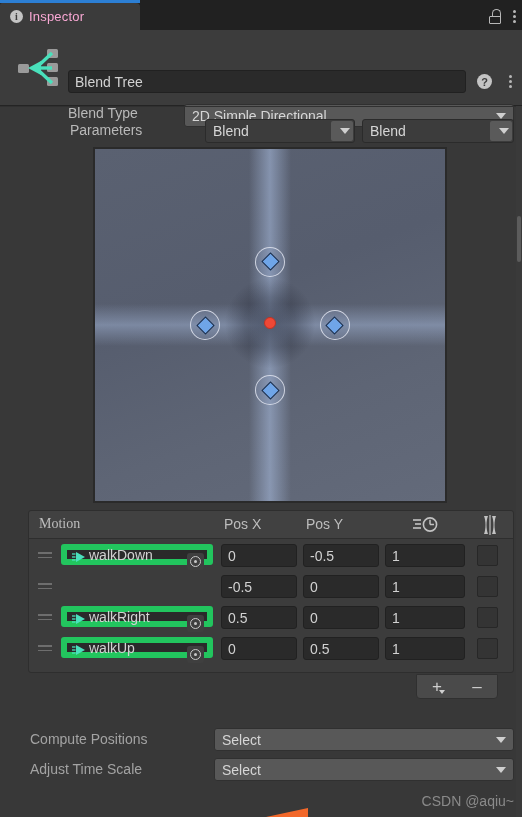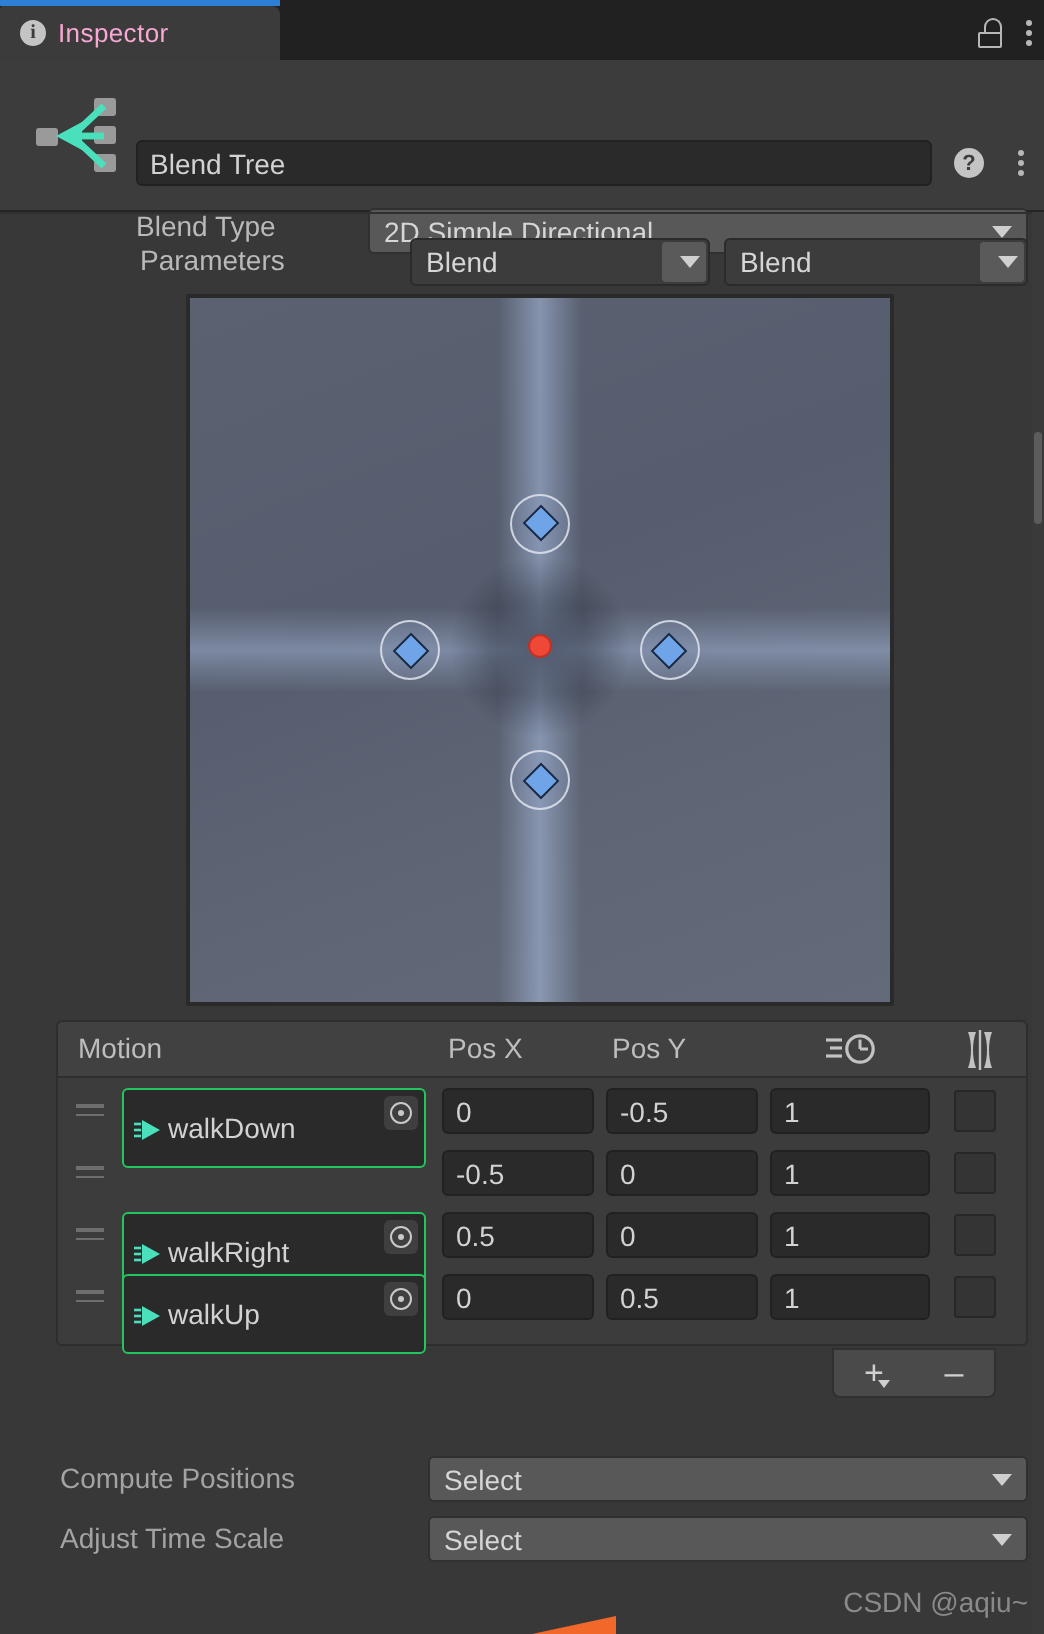--- a/index.html
+++ b/index.html
@@ -151,36 +151,36 @@
   .table-box {
     position: absolute; left: 28px; top: 510px; width: 486px; height: 163px;
     background: #3c3c3c; border: 1px solid #2e2e2e; border-radius: 3px;
   }
   .thead {
     position: absolute; left: 0; top: 0; width: 484px; height: 28px;
     background: #414141; border-bottom: 1px solid #2e2e2e;
     border-top-left-radius: 3px; border-top-right-radius: 3px;
   }
   .th { position: absolute; color: #bdbdbd; font-size: 14px; top: 5px; }
-  .th-motion { left: 10px; }
+  .th-motion { left: 10px; font-family: Liberation Serif, serif; }
   .th-posx { left: 195px; }
   .th-posy { left: 277px; }
   .speed-icon { position: absolute; left: 383px; top: 5px; width: 28px; height: 17px; }
   .mirror-icon { position: absolute; left: 452px; top: 4px; width: 18px; height: 20px; }
 
   .trow { position: absolute; left: 0; width: 484px; height: 31px; }
   .handle {
     position: absolute; left: 9px; top: 12px; width: 14px; height: 7px;
   }
   .handle i {
     display: block; height: 1.5px; background: #6e6e6e; margin-bottom: 3px;
   }
   .motion-field {
-    position: absolute; left: 32px; top: 4px; width: 152px; height: 40px;
-    background: #2a2a2a; border: 1px solid #22c55e; border-radius: 3px;
+    position: absolute; left: 32px; top: 4px; width: 152px; height: 21px;
+    background: #2a2a2a; border: 6px solid #22c55e; border-radius: 3px;
     display: flex; align-items: center; padding-left: 5px; gap: 3px;
   }
   .clip-icon { width: 14px; height: 12px; flex: 0 0 auto; }
   .motion-name {
     color: #d2d2d2; font-size: 14px; white-space: nowrap; overflow: hidden;
   }
   .obj-picker {
     position: absolute; right: 3px; top: 3px;
     width: 17px; height: 17px; border-radius: 3px; background: #3f3f3f;
     display: flex; align-items: center; justify-content: center;

